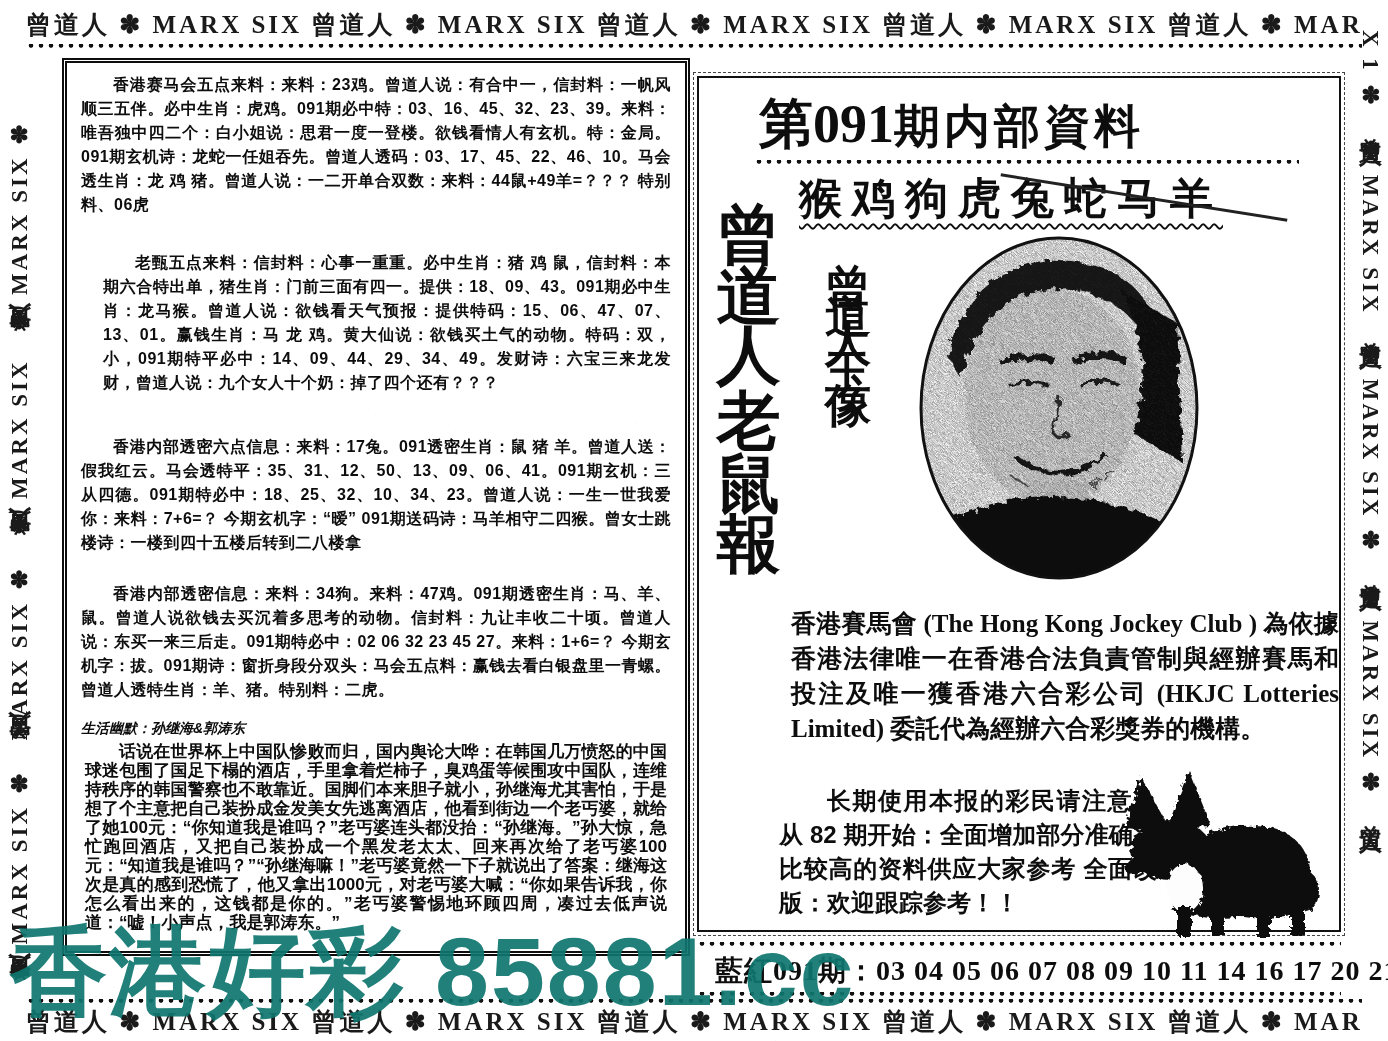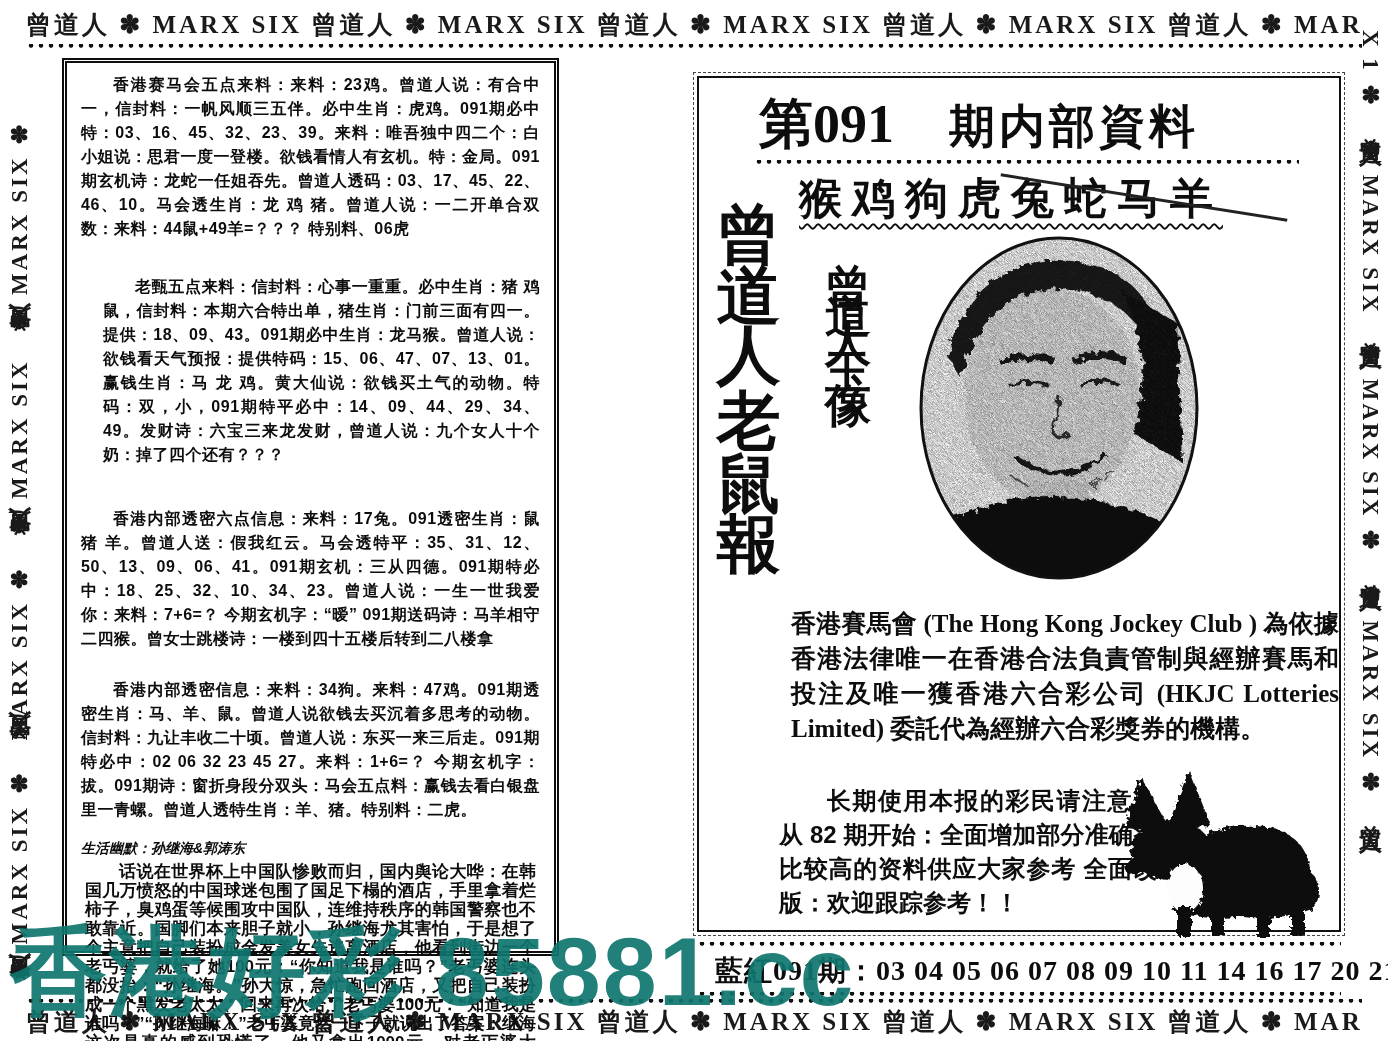--- a/index.html
+++ b/index.html
@@ -26,21 +26,21 @@
   }
   .scallop{
     height:6px;background-repeat:repeat-x;background-size:10px 6px;
     background-image:radial-gradient(circle at 5px 1.5px,#111 1.8px,transparent 2.7px);
   }
   .scallop-top{position:absolute;top:44px;left:26px;width:1336px;}
   .scallop-bottom{position:absolute;bottom:36px;left:26px;width:1336px;}
 
   
   .left-panel{
-    position:absolute;left:62px;top:58px;width:497px;height:898px;
+    position:absolute;left:62px;top:58px;width:628px;height:898px;
     border:5px double #0d0d0d;box-sizing:border-box;
     padding:10px 14px 6px 14px;
   }
   .lp-para{
     margin:0 0 34px 0;font-size:16px;line-height:24px;font-weight:700;
     text-indent:2em;text-align:justify;letter-spacing:0.5px;
   }
   .lp-para.p2{margin-bottom:40px;margin-left:22px;}
   .lp-para.p3{margin-bottom:27px;}
   .lp-para.p4{margin-bottom:18px;}
@@ -50,21 +50,21 @@
     text-indent:2em;text-align:justify;
   }
 
   
   .right-panel{position:absolute;left:697px;top:76px;width:644px;height:914px;}
   .rp-box{
     position:absolute;left:0;top:0;width:644px;height:856px;box-sizing:border-box;
     border:2px solid #111;outline:1px dashed #444;outline-offset:3px;
   }
   .rp-header{
-    position:absolute;left:60px;top:10px;width:540px;display:flex;gap:55px;
+    position:absolute;left:60px;top:10px;width:540px;display:flex;
     align-items:baseline;white-space:nowrap;
   }
   .rp-issue{font-size:54px;font-weight:900;font-family:"Liberation Serif",serif;}
   .rp-title{font-size:46px;font-weight:900;letter-spacing:4px;}
   .rp-header-rule{position:absolute;left:55px;top:82px;width:545px;}
   .rp-zodiac{
     position:absolute;left:100px;top:92px;font-size:43px;font-weight:900;
     letter-spacing:10px;font-family:"Liberation Serif",serif;
     text-decoration:underline wavy 2px;text-underline-offset:10px;
   }

